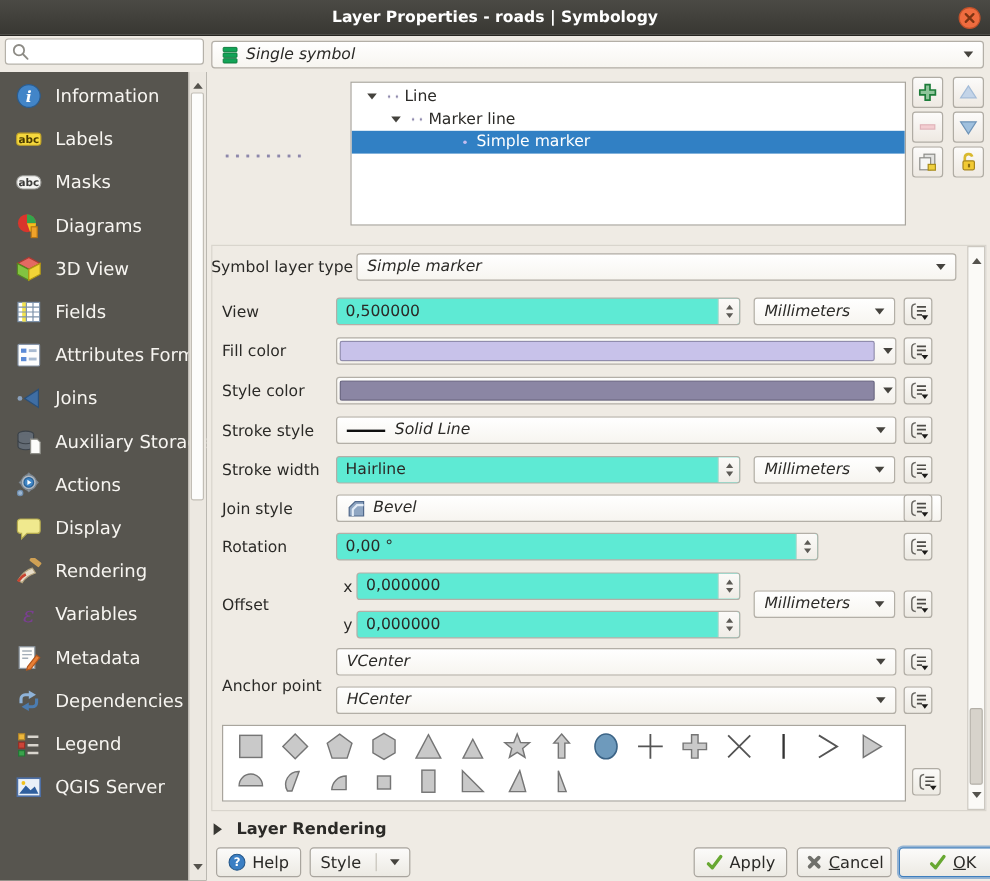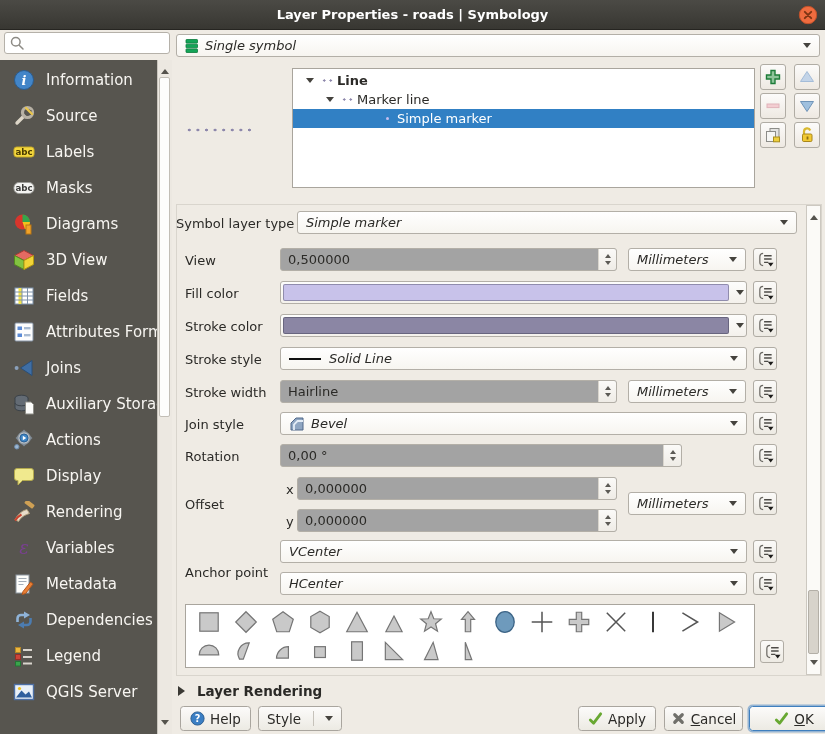--- a/index.html
+++ b/index.html
@@ -32,21 +32,21 @@
   .side-ico svg{width:22px;height:22px;display:block;}
   .side-scroll{position:absolute;right:0;top:0;width:15px;height:674px;background:#ece8e1;border-left:1px solid #c9c5bd;box-sizing:border-box;}
   .sb-up{position:absolute;top:5px;left:3px;width:0;height:0;border:4px solid transparent;border-bottom:5px solid #55534d;}
   .sb-dn{position:absolute;bottom:5px;left:3px;width:0;height:0;border:4px solid transparent;border-top:5px solid #55534d;}
   .v-thumb{position:absolute;left:1px;width:11px;background:#fdfdfc;border:1px solid #c2beb6;border-radius:2px;box-sizing:border-box;}
   
   .combo{background:linear-gradient(#ffffff,#f7f5f0);border:1px solid #b3afa7;border-radius:3px;
     display:flex;align-items:center;padding:0 8px;cursor:pointer;font-style:italic;}
   .combo-text{flex:1;white-space:nowrap;overflow:hidden;}
   .arrow-dn{width:0;height:0;border:4px solid transparent;border-top:5px solid #45433e;margin-left:6px;transform:translateY(2px);flex:0 0 auto;}
-  .spin{background:#a3a3a3;border:1px solid #b3afa7;border-radius:3px;display:flex;align-items:center;padding-left:7px;}
+  .spin{background:#5eead4;border:1px solid #b3afa7;border-radius:3px;display:flex;align-items:center;padding-left:7px;}
   .spin-val{flex:1;}
   .spin-btns{width:17px;align-self:stretch;display:flex;flex-direction:column;align-items:center;justify-content:center;gap:3px;
     background:linear-gradient(#fbfaf8,#efece6);border-left:1px solid #d9d5cd;border-radius:0 2px 2px 0;cursor:pointer;}
   .tri-up{width:0;height:0;border:3.5px solid transparent;border-bottom:4.5px solid #5c5a55;}
   .tri-dn{width:0;height:0;border:3.5px solid transparent;border-top:4.5px solid #5c5a55;}
   .colorbtn{background:linear-gradient(#fdfdfc,#f4f1ec);border:1px solid #b3afa7;border-radius:3px;display:flex;align-items:stretch;padding:2px;cursor:pointer;}
   .colorbar{flex:1;border-radius:2px;border:1px solid rgba(40,40,60,.35);}
   .color-arrow{width:15px;display:flex;align-items:center;justify-content:center;}
   .ddbtn{width:24px;height:23px;background:linear-gradient(#fbfaf8,#edeae3);border:1px solid #b0aca4;border-radius:3px;
     display:flex;align-items:center;justify-content:center;cursor:pointer;}
@@ -55,21 +55,21 @@
   .combo-ico{width:16px;height:16px;margin-right:6px;flex:0 0 16px;}
   .combo-ico svg{width:16px;height:16px;display:block;}
   .line-glyph{width:32px;border-top:2.6px solid #101010;margin-right:8px;flex:0 0 32px;}
   
   .r-icon{width:14px;height:16px;margin-right:6px;flex:0 0 14px;}
   .r-icon svg{width:14px;height:16px;display:block;}
   
   .tree-panel{left:292px;top:68px;width:463px;height:120px;background:#fff;border:1px solid #a9a59d;overflow:hidden;padding-top:2px;}
   .tree-row{height:19px;display:flex;align-items:center;font-size:13px;cursor:pointer;}
   .tree-row.selected{background:#3180c4;color:#fff;}
-  .tree-label.b{font-weight:bold;}
+  .tree-label.b{font-weight:normal;}
   .tree-caret{width:14px;flex:0 0 14px;display:flex;justify-content:center;}
   .tree-caret i{width:0;height:0;border:4px solid transparent;border-top:5px solid #44423d;transform:translateY(2px);}
   .tree-preview{width:20px;flex:0 0 20px;display:flex;justify-content:center;align-items:center;}
   .pv-dots{width:13px;height:3px;background-image:radial-gradient(circle,#8d87ab 1px,transparent 1.3px);background-size:6.5px 3px;background-position:0 50%;}
   .pv-dot{width:3px;height:3px;border-radius:50%;background:#8d87ab;}
   .tree-row.selected .pv-dot,.tree-row.selected .pv-dots{filter:brightness(1.4);}
   .preview-dots{left:185px;top:128px;width:71px;height:4px;
     background-image:radial-gradient(circle,#8d87ab 1.3px,transparent 1.6px);background-size:8.6px 4px;background-position:0 50%;}
   .t-btn{position:absolute;width:26px;height:26px;box-sizing:border-box;background:linear-gradient(#fcfbfa,#eee9e2);
     border:1px solid #b0aca4;border-radius:3px;display:flex;align-items:center;justify-content:center;cursor:pointer;}
@@ -125,31 +125,20 @@
         <span class="side-ico">
           <svg viewBox="0 0 22 22">
             <circle cx="11" cy="11" r="9.5" fill="#4285c8" stroke="#2b5c8e"></circle>
             <text x="11" y="16" text-anchor="middle" font-size="13" font-style="italic" font-weight="bold" font-family="DejaVu Serif,serif" fill="#fff">i</text>
           </svg>
         </span>
         <span class="side-label">Information</span>
       </div>
       <div class="side-item">
         <span class="side-ico">
-          <svg viewBox="0 0 22 22">
-            <path d="M4 18 L11 11" stroke="#ddd6c8" stroke-width="3.4" stroke-linecap="round"></path>
-            <circle cx="14.5" cy="7.5" r="5" fill="none" stroke="#b7b1a5" stroke-width="3.2"></circle>
-            <rect x="12.5" y="5" width="6" height="5" fill="#57554f"></rect>
-            <path d="M13 3 l6 6" stroke="#e8c54c" stroke-width="2.4" stroke-linecap="round"></path>
-          </svg>
-        </span>
-        <span class="side-label">Source</span>
-      </div>
-      <div class="side-item">
-        <span class="side-ico">
           <svg viewBox="0 0 24 22">
             <rect x="1" y="5.5" width="22" height="11" rx="3" fill="#f5d83d" stroke="#c2a428"></rect>
             <text x="12" y="14.5" text-anchor="middle" font-size="9.5" font-weight="bold" fill="#4a3b00" font-family="DejaVu Sans,sans-serif">abc</text>
           </svg>
         </span>
         <span class="side-label">Labels</span>
       </div>
       <div class="side-item">
         <span class="side-ico">
           <svg viewBox="0 0 24 22">
@@ -447,21 +436,21 @@
     </span>
 </div>
 <div class="abs ddbtn" style="left:753px;top:281px;">
     <svg viewBox="0 0 18 18">
       <path d="M6.5 2.5 q-3.5 0.2 -3.5 3.5 v6 q0 3.3 3.5 3.5" fill="none" stroke="#6b6964" stroke-width="1.3"></path>
       <path d="M7.5 5 h8 M7.5 8.5 h8 M7.5 12 h4.5" stroke="#4e4c48" stroke-width="1.5"></path>
       <polygon points="11.5,12.5 17.5,12.5 14.5,16.5" fill="#1b1a18"></polygon>
     </svg>
   </div>
 
-<span class="abs lbl" style="left:185px;top:319px;">Stroke color</span>
+<span class="abs lbl" style="left:185px;top:319px;">Style color</span>
 <div class="abs colorbtn" style="left:280px;top:314px;width:467px;height:23px;">
   <span class="colorbar" style="background: rgb(139, 134, 164);"></span>
   <span class="color-arrow">
       <i class="arrow-dn"></i>
     </span>
 </div>
 <div class="abs ddbtn" style="left:753px;top:314px;">
     <svg viewBox="0 0 18 18">
       <path d="M6.5 2.5 q-3.5 0.2 -3.5 3.5 v6 q0 3.3 3.5 3.5" fill="none" stroke="#6b6964" stroke-width="1.3"></path>
       <path d="M7.5 5 h8 M7.5 8.5 h8 M7.5 12 h4.5" stroke="#4e4c48" stroke-width="1.5"></path>
@@ -497,21 +486,21 @@
 </div>
 <div class="abs ddbtn" style="left:753px;top:380px;">
     <svg viewBox="0 0 18 18">
       <path d="M6.5 2.5 q-3.5 0.2 -3.5 3.5 v6 q0 3.3 3.5 3.5" fill="none" stroke="#6b6964" stroke-width="1.3"></path>
       <path d="M7.5 5 h8 M7.5 8.5 h8 M7.5 12 h4.5" stroke="#4e4c48" stroke-width="1.5"></path>
       <polygon points="11.5,12.5 17.5,12.5 14.5,16.5" fill="#1b1a18"></polygon>
     </svg>
   </div>
 
 <span class="abs lbl" style="left:185px;top:417px;">Join style</span>
-<div class="abs combo" style="left:280px;top:412px;width:467px;height:23px;">
+<div class="abs combo" style="left:280px;top:412px;width:505px;height:23px;">
   <span class="combo-ico">
       <svg viewBox="0 0 16 16">
         <path d="M2 14 V7 L7 2 h7 v12 z" fill="#8fa6c2" stroke="#50688a"></path>
         <path d="M5 14 V8.5 L8.5 5 H14" fill="none" stroke="#e3ecf6" stroke-width="1.8"></path>
       </svg>
     </span>
   <span class="combo-text">Bevel</span>
   <i class="arrow-dn"></i>
 </div>
 <div class="abs ddbtn" style="left:753px;top:412px;">

